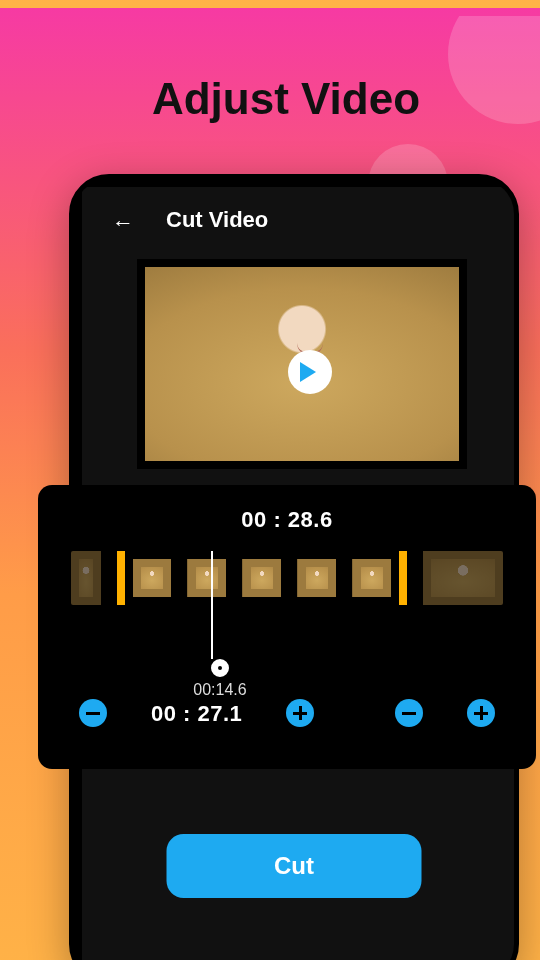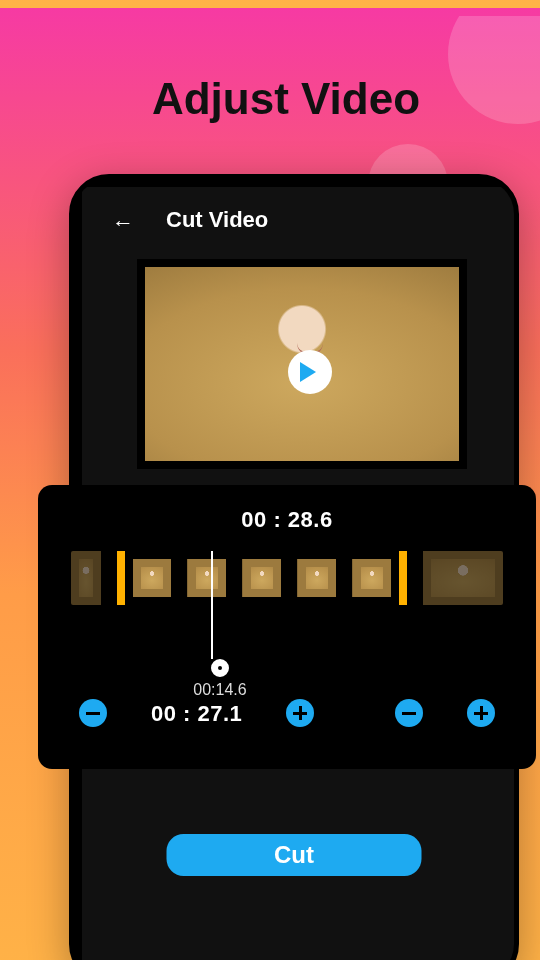--- a/index.html
+++ b/index.html
@@ -210,21 +210,21 @@
 }
 .circ-btn .bar.v { width: 3px; height: 14px; }
 .circ-btn { position: relative; }
 
 .cut-btn {
   position: absolute;
   left: 50%;
   transform: translateX(-50%);
   top: 810px;
   width: 255px;
-  height: 42px;
+  height: 64px;
   background: #1eaaf1;
   border-radius: 17px;
   display: flex;
   align-items: center;
   justify-content: center;
   font-size: 24px;
   font-weight: 700;
   color: #fff;
 }
 </style>

